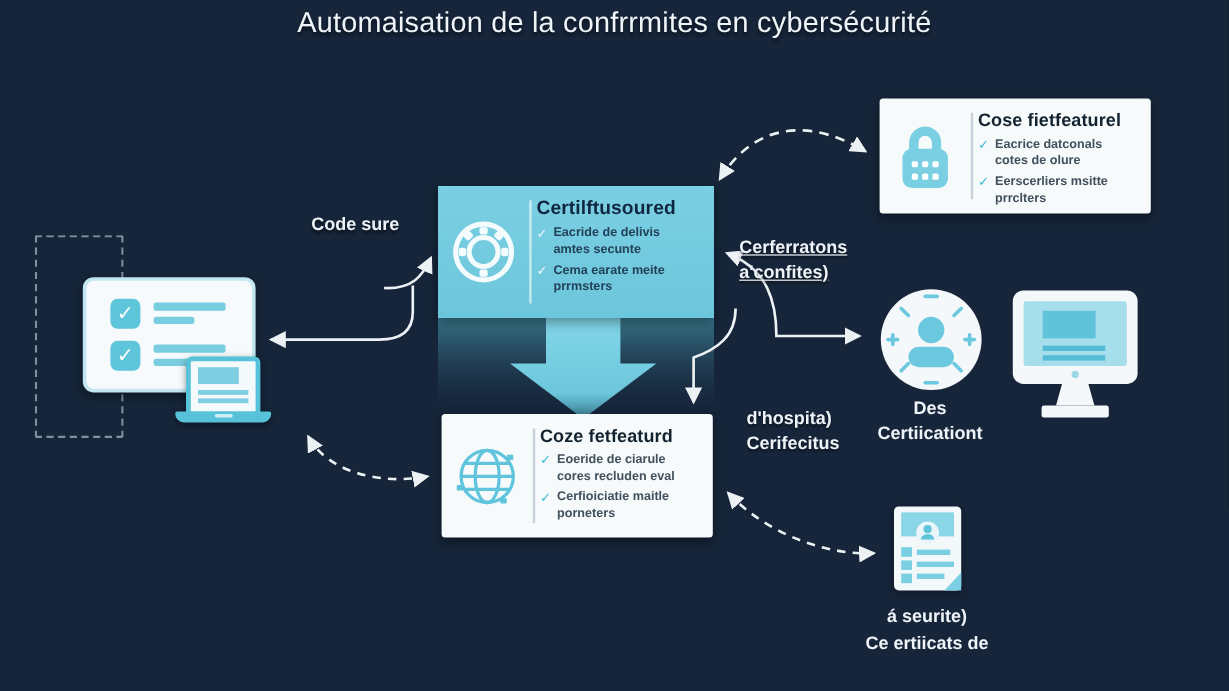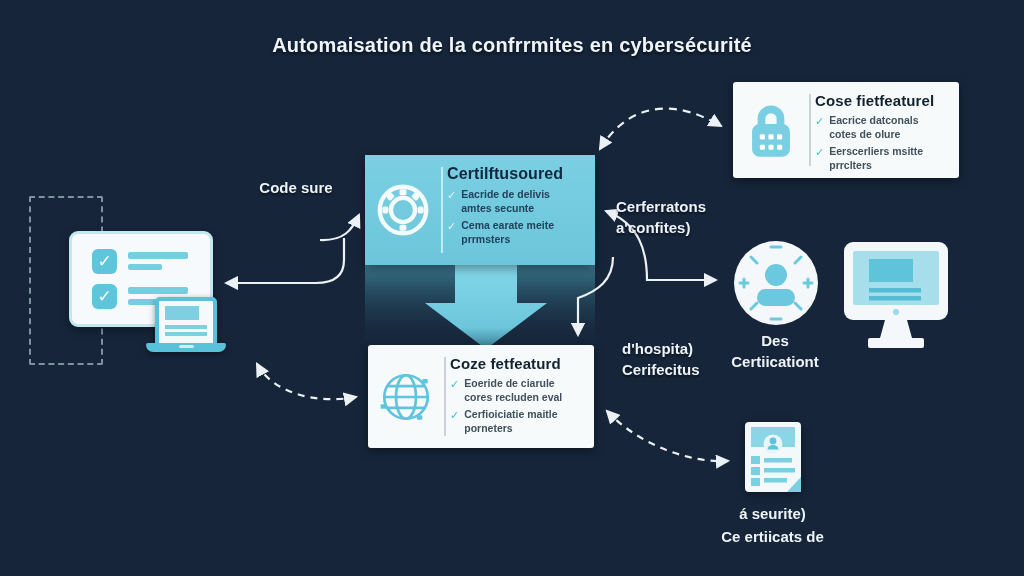--- a/index.html
+++ b/index.html
@@ -5,22 +5,22 @@
   html,body{margin:0;padding:0;background:#0e1a2b;}
   #canvas{
     position:relative;width:1024px;height:576px;overflow:hidden;
     background:#16253a;
     font-family:"Liberation Sans","DejaVu Sans",sans-serif;
     -webkit-font-smoothing:antialiased;
   }
   .abs{position:absolute;}
   
   #main-title{
-    left:0;top:34px;width:1024px;text-align:center;
-    font-size:20px;font-weight:bold;color:#eef4f8;letter-spacing:.2px;
+    left:0;top:6px;width:1024px;text-align:center;
+    font-size:24px;font-weight:normal;color:#eef4f8;letter-spacing:.2px;
     text-shadow:0 2px 3px rgba(0,0,0,.55);
   }
   
   .layer{position:absolute;left:0;top:0;pointer-events:none;}
   
   #dashed-zone{
     left:29px;top:196px;width:70px;height:165px;
     border:2px dashed #92a4b2;border-radius:2px;opacity:.85;
   }
   
@@ -69,21 +69,21 @@
   .white-card{background:#f6fafb;border-radius:3px;}
   .white-card .card-title{color:#13222f;}
   .white-card .item{color:#41505c;}
   .white-card .check{color:#3ebcd8;}
   .white-card .divider{background:#c9d2d8;}
   #card-lock{left:733px;top:82px;width:226px;height:96px;}
   #card-globe{left:368px;top:345px;width:226px;height:103px;}
   
   .annot{color:#edf3f7;font-size:15px;font-weight:bold;line-height:1.4;text-shadow:0 2px 2px rgba(0,0,0,.5);z-index:4;}
   #annot-code{left:236px;top:177px;width:120px;text-align:center;}
-  #annot-confites{left:616px;top:196px;width:130px;}
+  #annot-confites{left:616px;top:196px;width:130px;text-decoration:underline;}
   #annot-hospita{left:622px;top:338px;width:120px;}
   
   #person-node{left:731px;top:238px;width:90px;height:90px;z-index:2;}
   #person-label{left:695px;top:330px;width:160px;text-align:center;color:#eef4f8;font-size:15px;font-weight:bold;line-height:1.4;}
   #monitor-node{left:842px;top:240px;width:110px;height:118px;z-index:2;}
   #doc-node{left:744px;top:421px;width:58px;height:72px;z-index:2;filter:drop-shadow(0 2px 4px rgba(0,0,0,.4));}
   #doc-label{left:690px;top:502px;width:165px;text-align:center;color:#eef4f8;font-size:15px;font-weight:bold;line-height:1.55;}
 </style>
 </head>
 <body>

